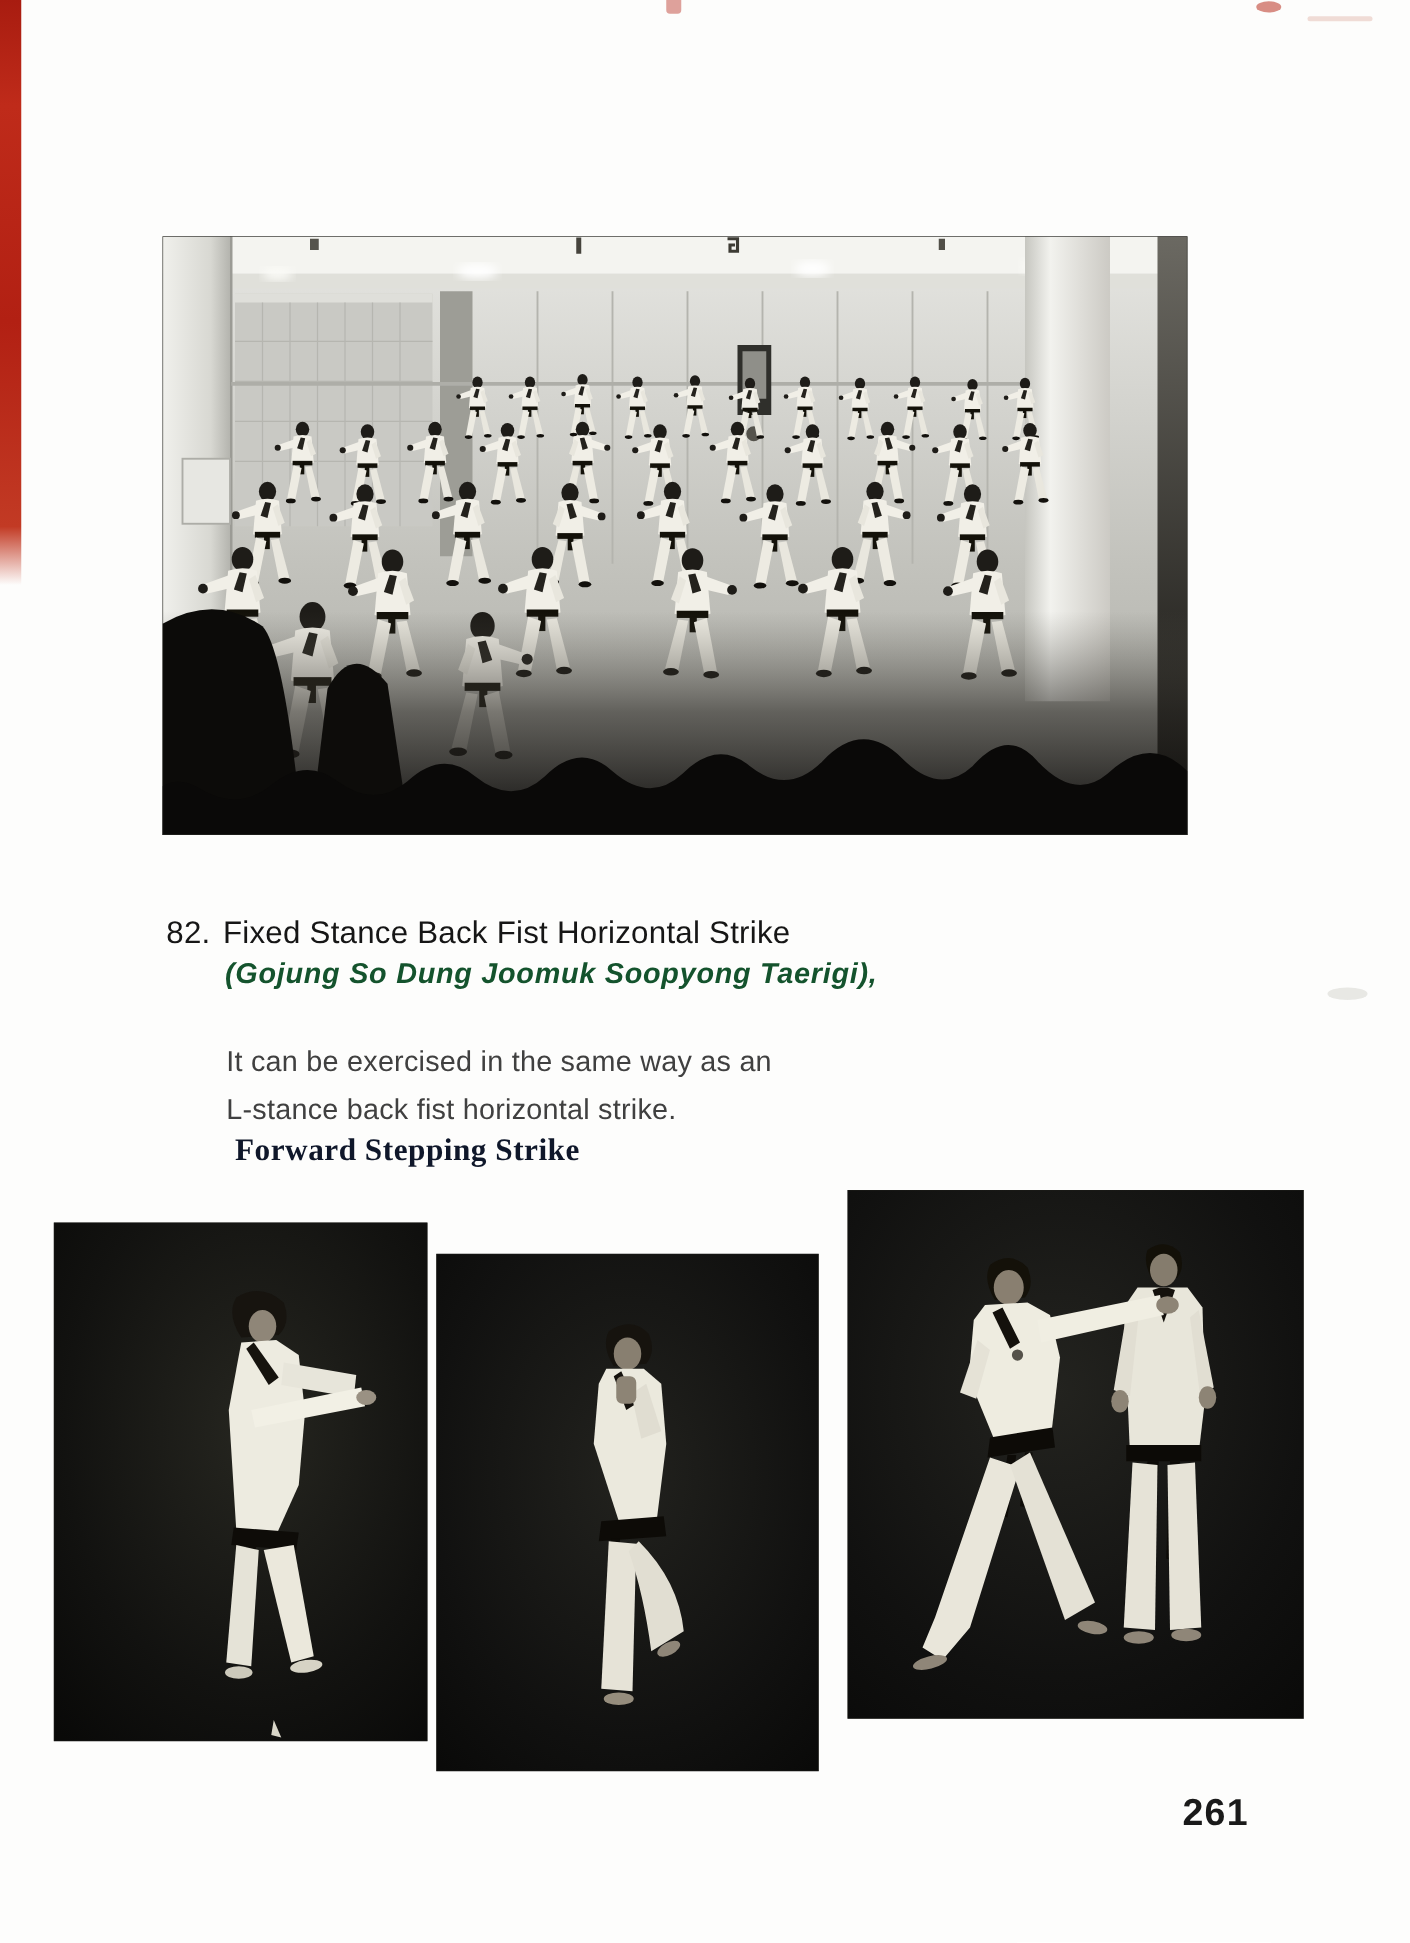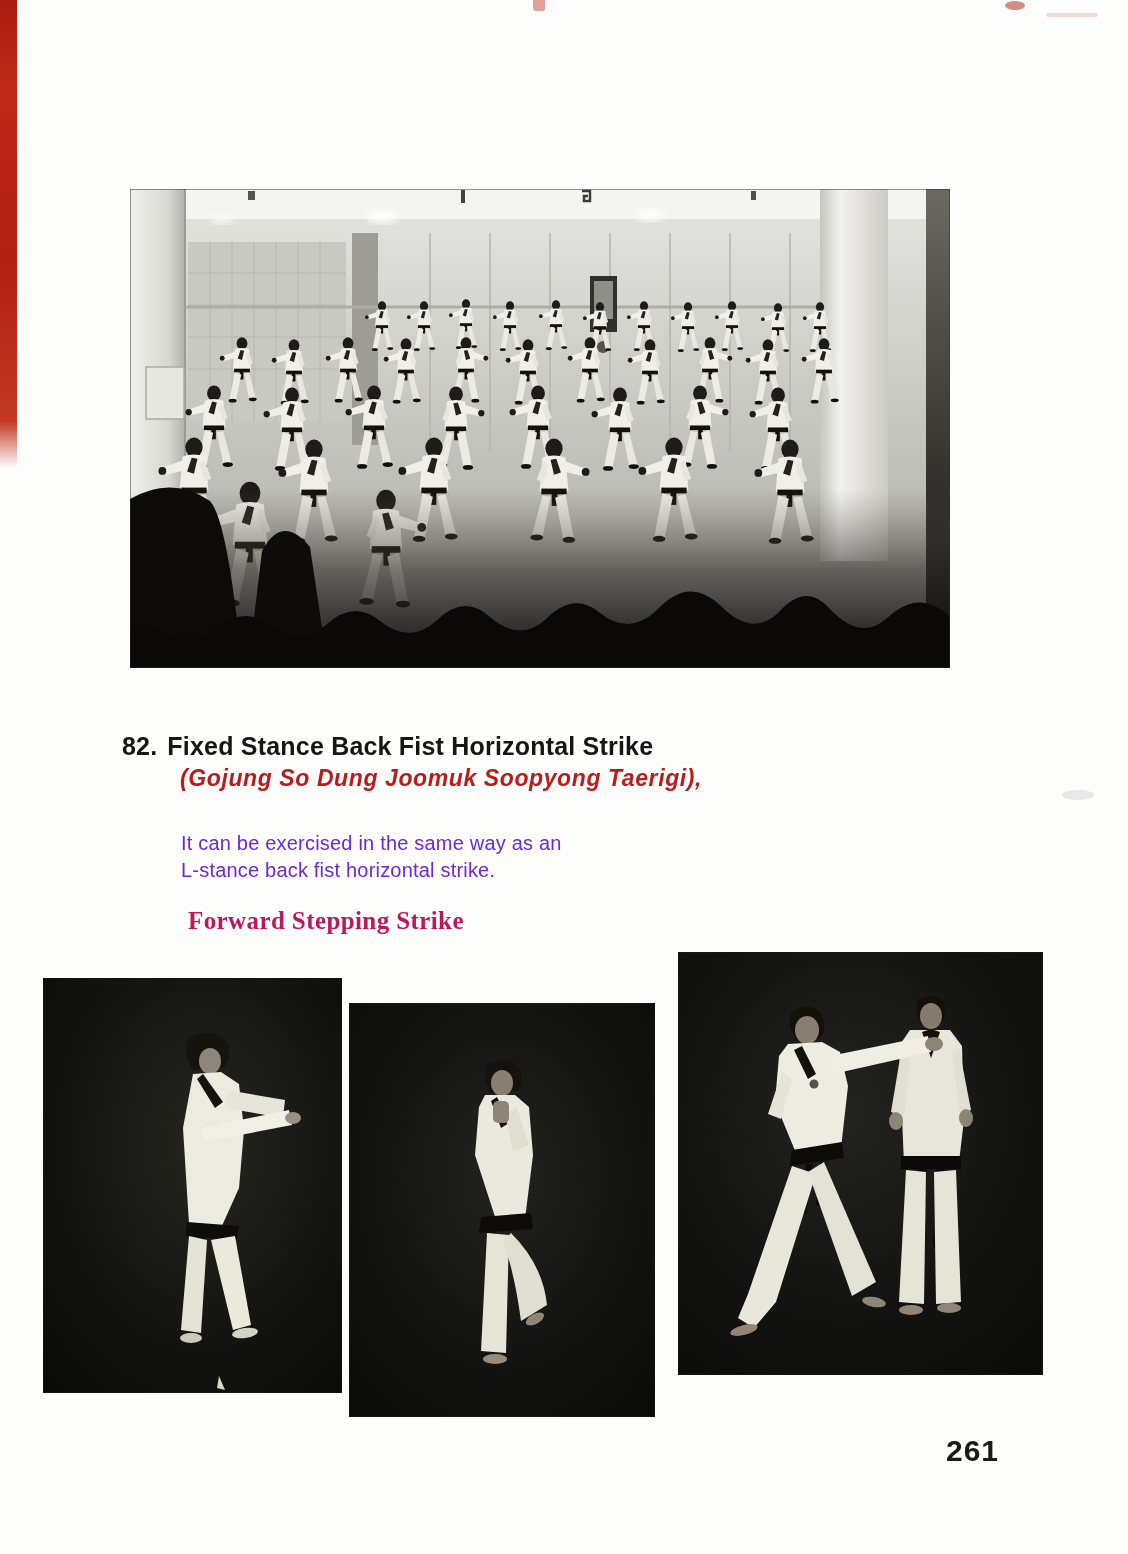--- a/index.html
+++ b/index.html
@@ -11,29 +11,29 @@
   
   .red-bar{left:0;top:0;width:17px;height:468px;
     background:linear-gradient(180deg,#a81c10 0%,#bf2b1a 18%,#b22013 55%,#c23a24 90%,rgba(194,58,36,0) 100%);}
   .red-tick-center{left:533px;top:0;width:12px;height:11px;background:#c4564a;opacity:.55;border-radius:0 0 3px 3px;}
   .red-blob-right{left:1005px;top:1px;width:20px;height:9px;background:#bf4234;opacity:.6;border-radius:50%;}
   .red-streak-right{left:1022px;top:2px;width:106px;height:8px;opacity:.5;border-radius:4px;
     background:linear-gradient(90deg,#c95righ 0,#c9564a 0%,#db9184 40%,#cf7264 100%);}
   .red-streak-right2{left:1046px;top:13px;width:52px;height:4px;background:#dba99e;opacity:.4;border-radius:2px;}
   .gray-smudge{left:1062px;top:790px;width:32px;height:10px;background:#e0e0dc;opacity:.75;border-radius:50%;}
   
-  .sec-title{left:122px;top:732px;font-size:25px;font-weight:bold;color:#161616;
+  .sec-title{left:133px;top:732px;font-size:25px;font-weight:normal;color:#161616;
     letter-spacing:.2px;white-space:nowrap;}
   .sec-title .num{margin-right:10px;}
   .sec-sub{left:180px;top:765px;font-size:23px;font-weight:bold;font-style:italic;
-    color:#b91c1c;letter-spacing:.6px;white-space:nowrap;}
-  .body-text{left:181px;top:830px;font-size:20px;line-height:27px;color:#6d28d9;
+    color:#14532d;letter-spacing:.6px;white-space:nowrap;}
+  .body-text{left:181px;top:830px;font-size:23px;line-height:38px;color:#404040;
     letter-spacing:.2px;white-space:pre-line;}
   .subheading{left:188px;top:907px;font-family:"Liberation Serif",serif;font-weight:bold;
-    font-size:25px;color:#be185d;letter-spacing:.4px;white-space:nowrap;}
+    font-size:25px;color:#0f172a;letter-spacing:.4px;white-space:nowrap;}
   .page-num{left:946px;top:1434px;font-size:30px;font-weight:bold;color:#1a1a1a;letter-spacing:1px;}
   
   .photo{display:block;}
   .photo-group{left:130px;top:189px;width:820px;height:479px;}
   .photo-a{left:43px;top:978px;width:299px;height:415px;}
   .photo-b{left:349px;top:1003px;width:306px;height:414px;}
   .photo-c{left:678px;top:952px;width:365px;height:423px;}
 </style>
 </head>
 <body>

